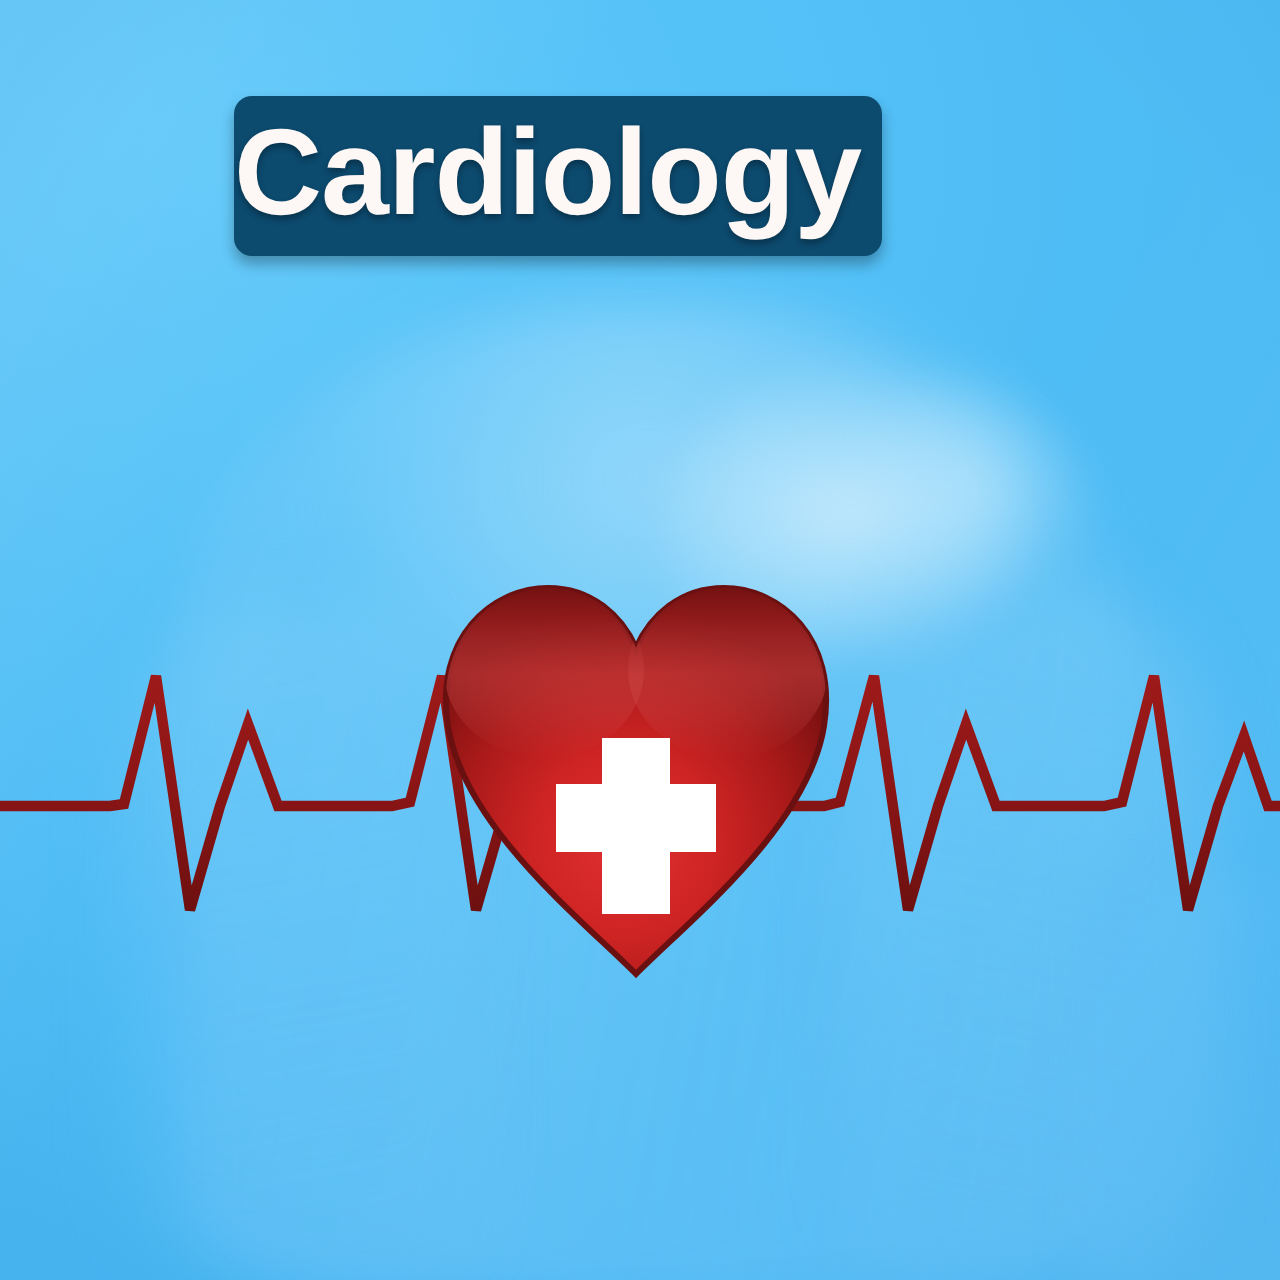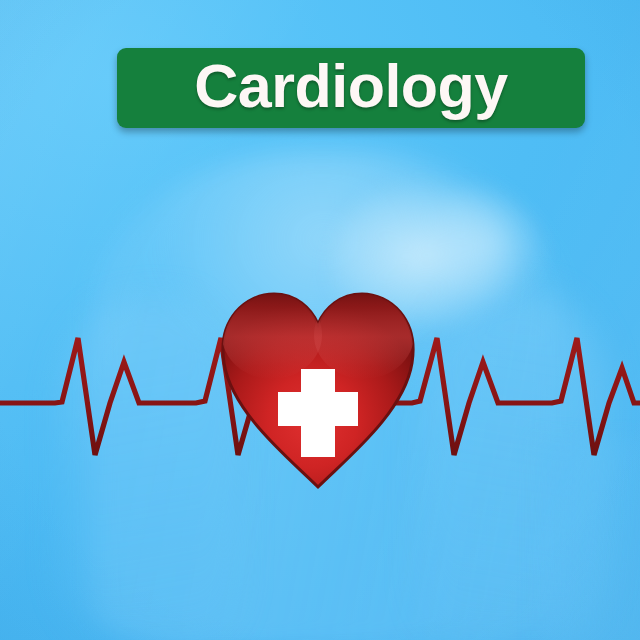--- a/index.html
+++ b/index.html
@@ -111,28 +111,28 @@
     top: 0;
     width: 640px;
     height: 640px;
   }
 
   
   .title-banner {
     position: absolute;
     left: 117px;
     top: 48px;
-    width: 468px;
+    width: 324px;
     height: 80px;
-    background: #15803d;
+    background: #0c4a6e;
     border-radius: 9px;
     box-shadow: 0 4px 7px rgba(0,0,0,0.30);
     display: flex;
     align-items: center;
-    justify-content: center;
+    justify-content: flex-start;
   }
 
   .title-text {
     color: #fdf7f5;
     font-family: "Liberation Sans", sans-serif;
     font-size: 61px;
     font-weight: bold;
     letter-spacing: -0.5px;
     line-height: 1;
     white-space: nowrap;

